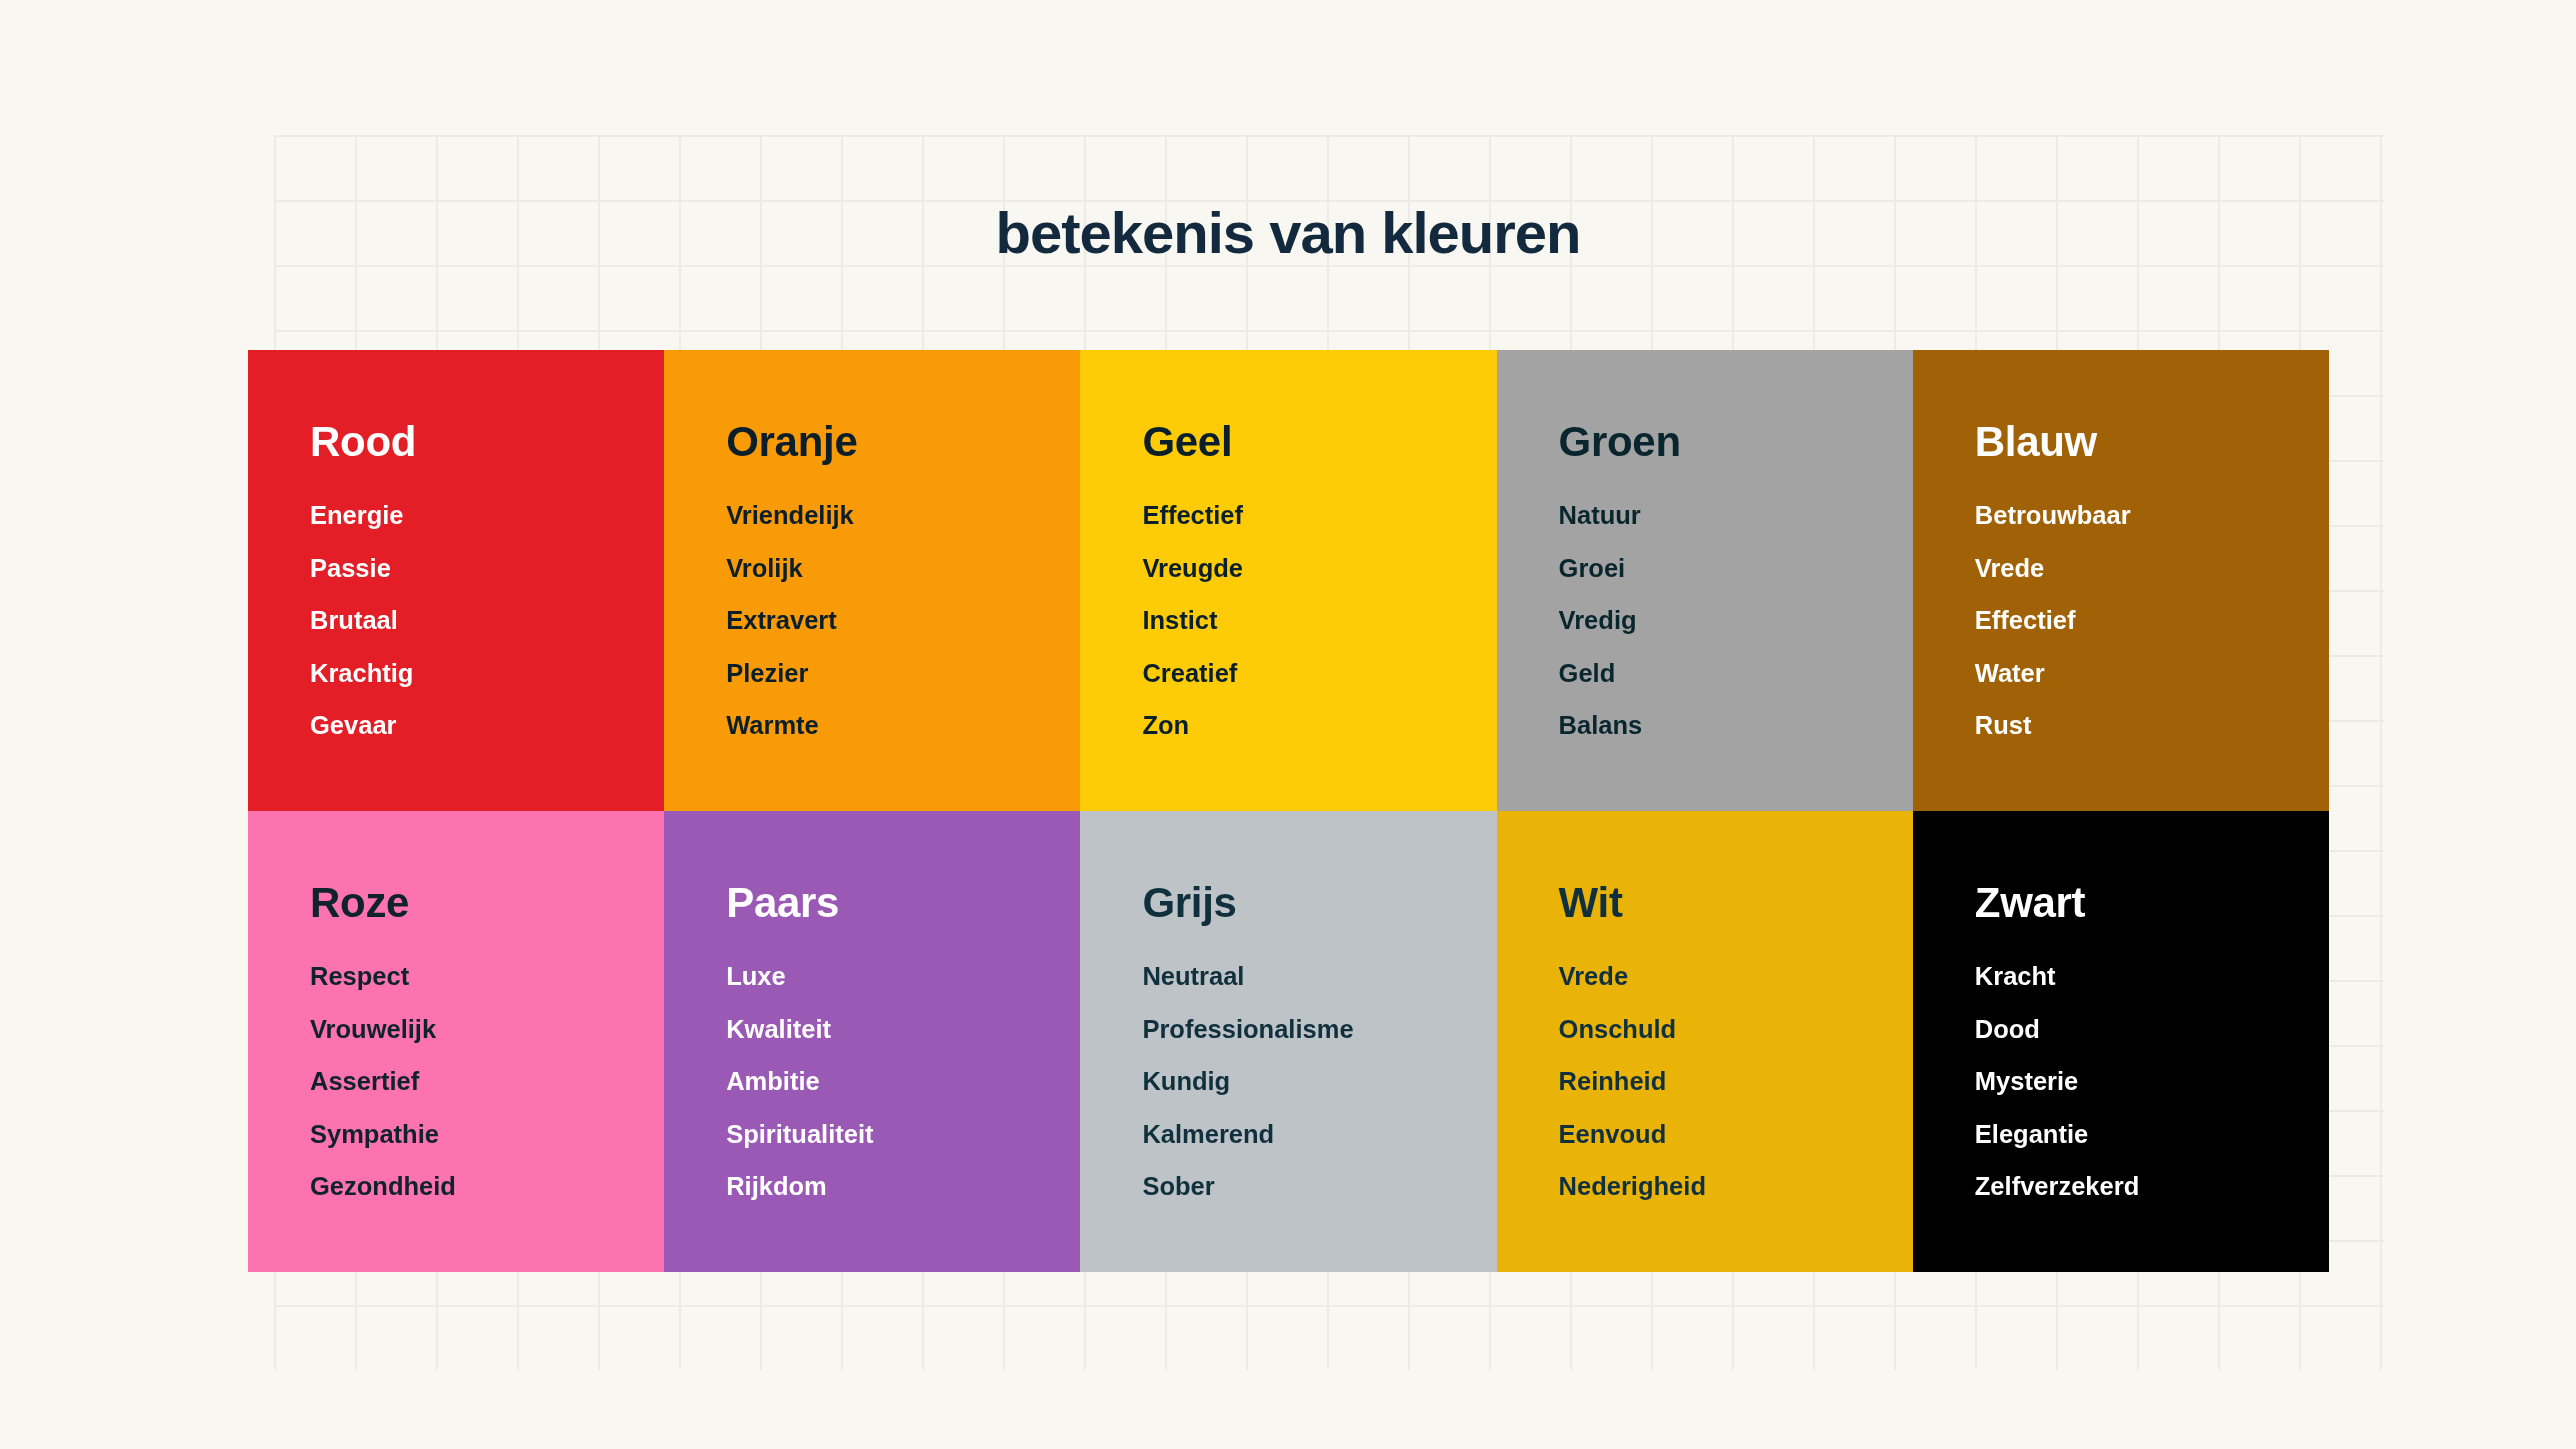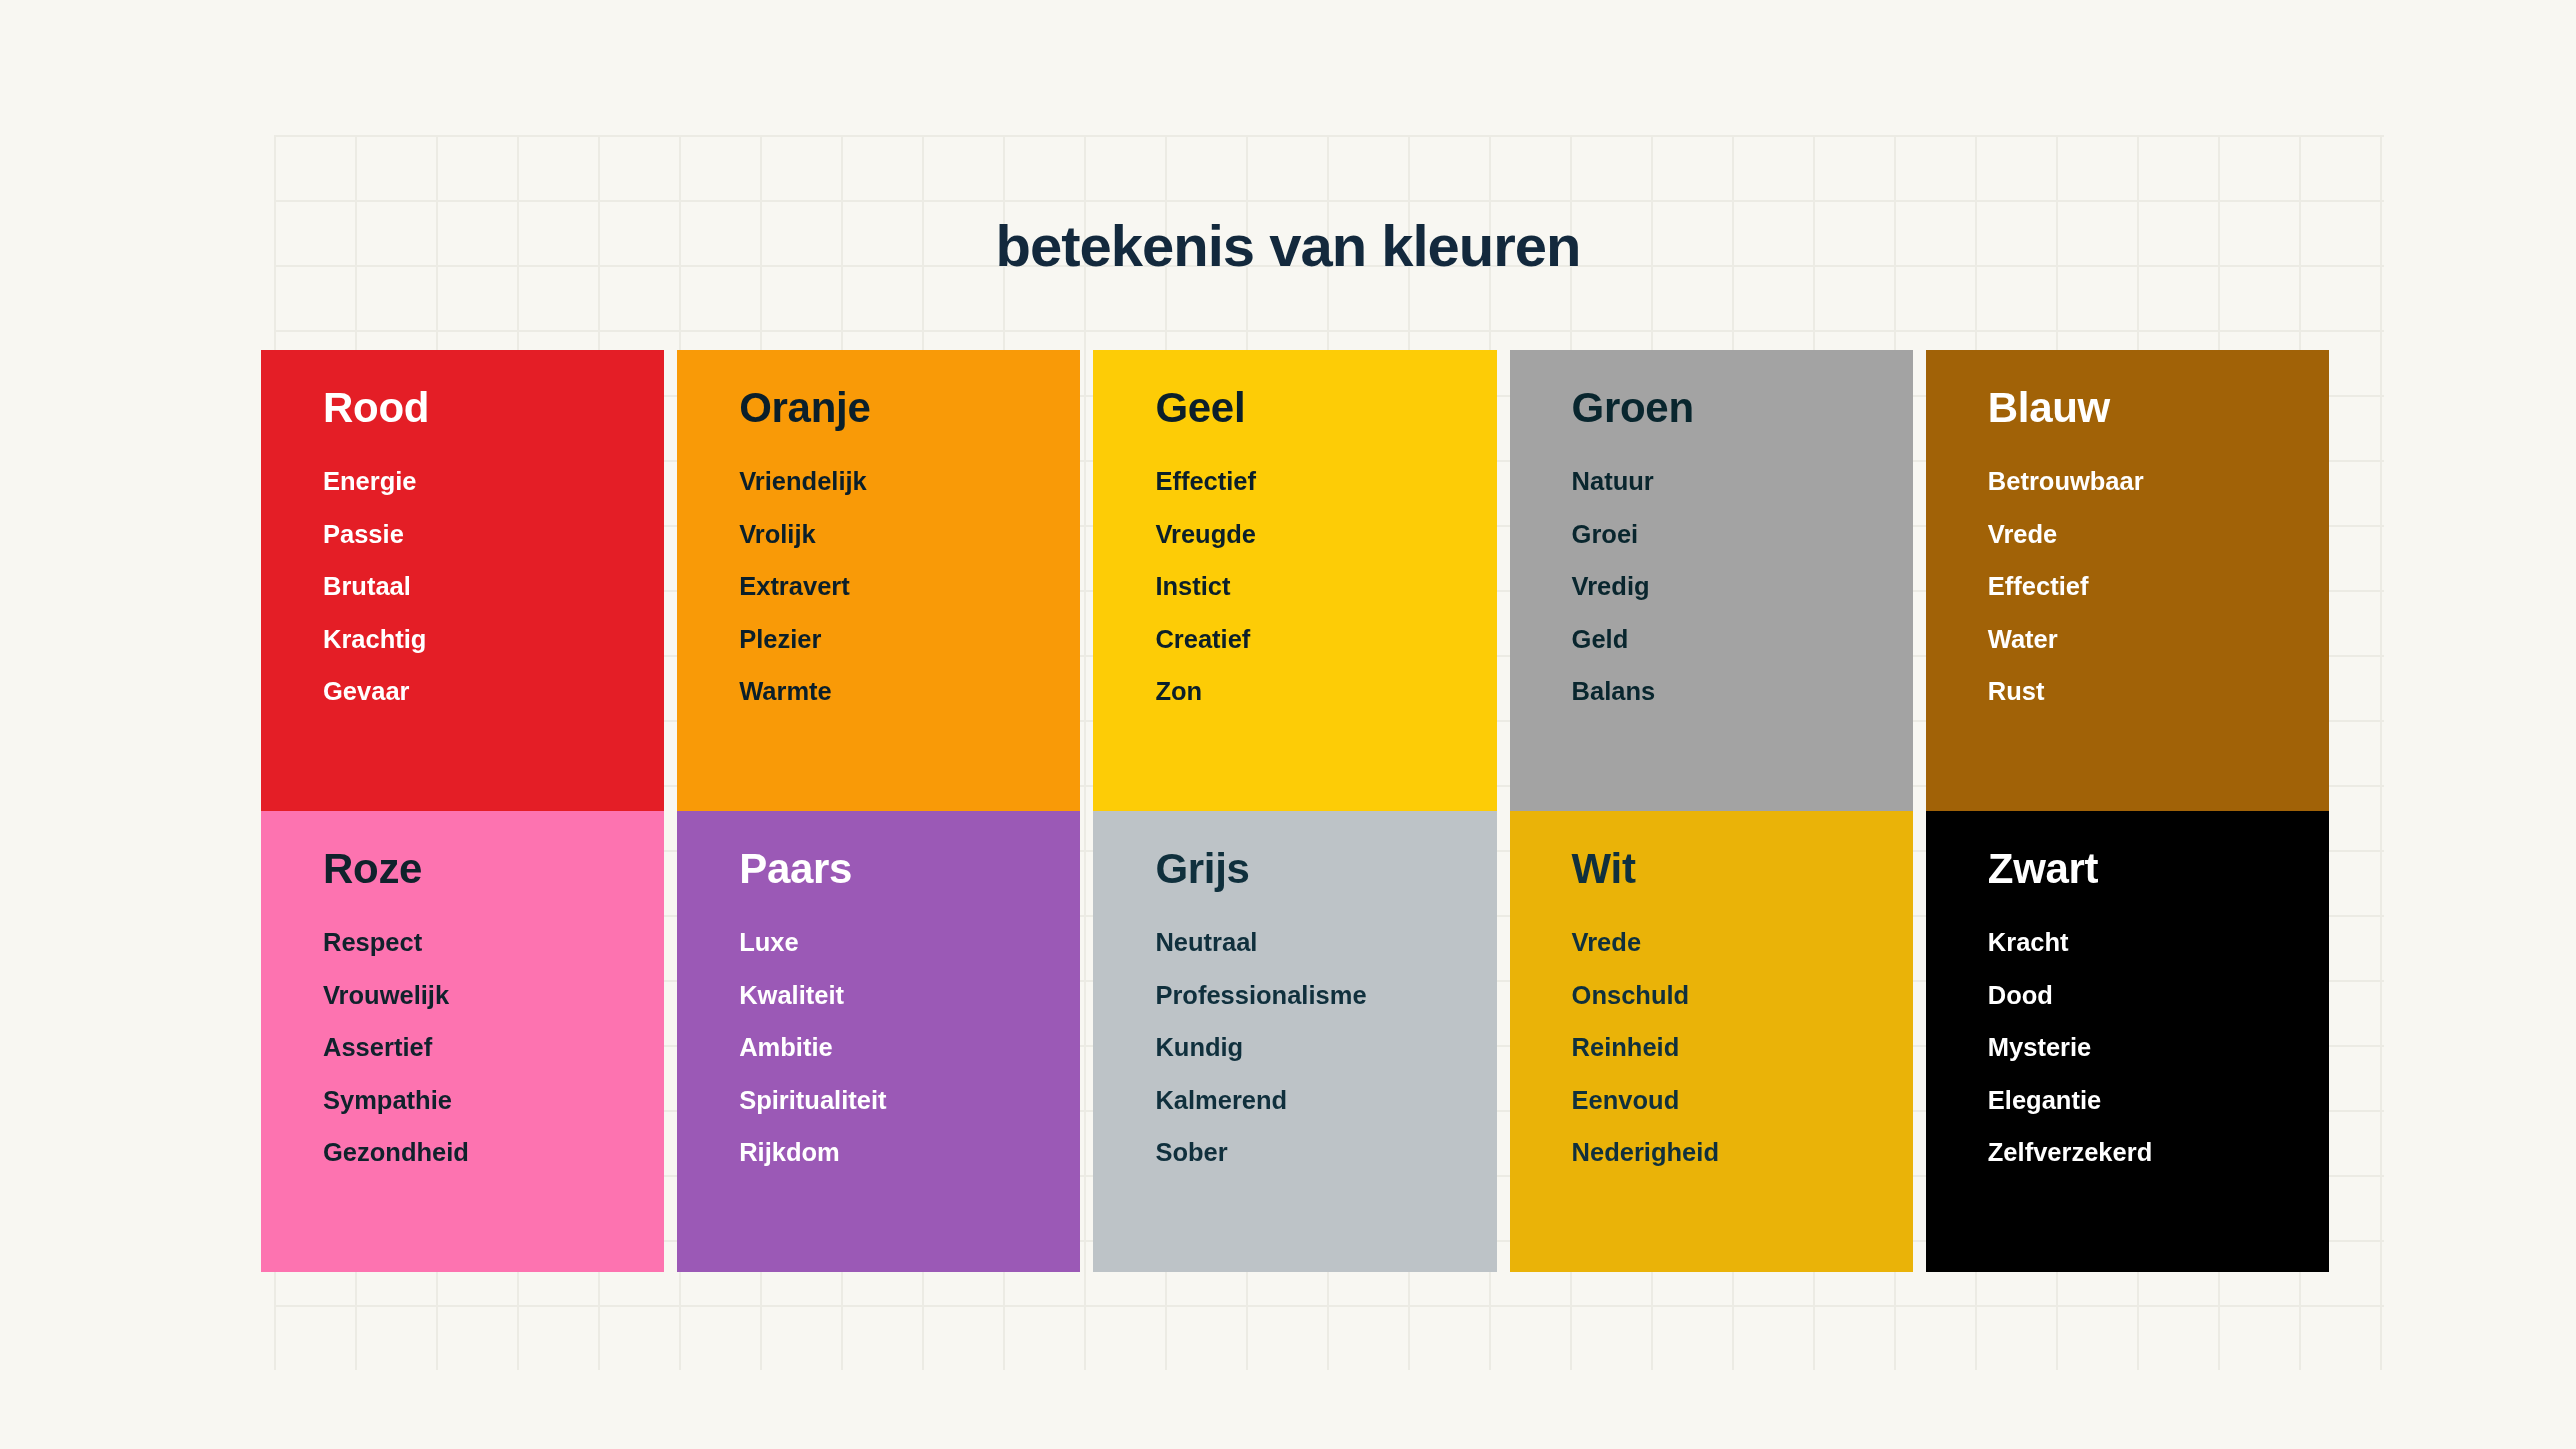--- a/index.html
+++ b/index.html
@@ -26,21 +26,21 @@
       linear-gradient(to right, #ecebe4 2px, transparent 2px),
       linear-gradient(to bottom, #ecebe4 2px, transparent 2px);
     background-size: 81px 65px;
     background-position: 0 0;
     pointer-events: none;
   }
 
   #page-title {
     position: absolute;
     left: 0;
-    top: 173px;
+    top: 160px;
     width: 2576px;
     text-align: center;
     font-size: 58px;
     font-weight: 700;
     letter-spacing: -1px;
     color: #13293d;
   }
 
   #color-grid {
     position: absolute;
@@ -49,23 +49,22 @@
     width: 2081px;
     height: 922px;
     display: grid;
     grid-template-columns: repeat(5, 1fr);
     grid-template-rows: repeat(2, 1fr);
   }
 
   .color-card {
     position: relative;
     box-sizing: border-box;
-    padding: 36px 0 0 62px;
+    padding: 70px 0 0 62px;
     overflow: hidden;
-    margin-left: 13px;
   }
 
   .card-title {
     font-size: 42px;
     font-weight: 700;
     letter-spacing: -0.3px;
     margin: 0 0 39px 0;
     line-height: 1.05;
   }
 

